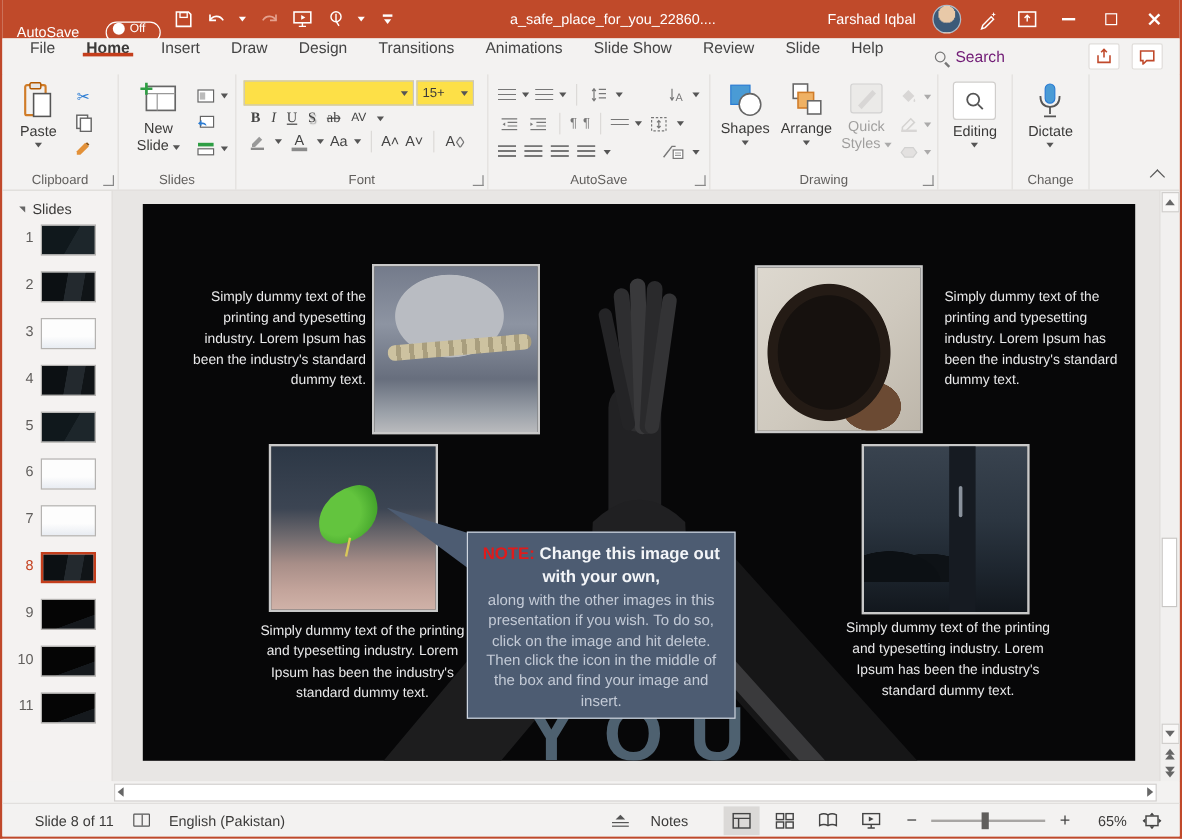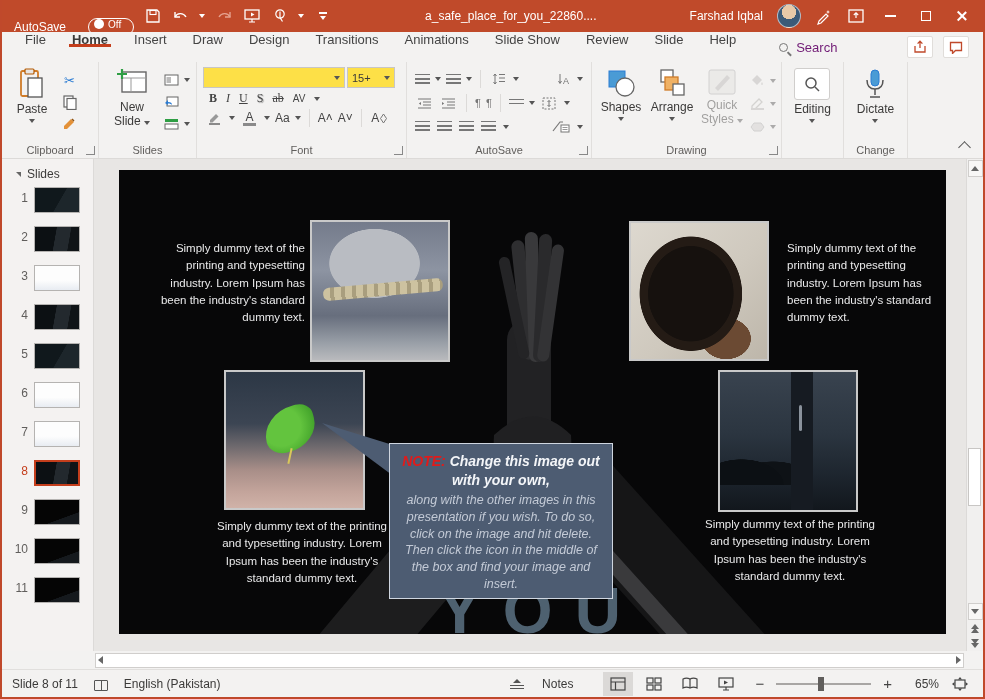--- a/index.html
+++ b/index.html
@@ -92,21 +92,21 @@
   .leafshape { position:absolute; left:28%; top:26%; width:52px; height:44px; background:radial-gradient(circle at 35% 40%, #63c43e 0 45%, #2f8f1f 100%); border-radius:70% 30% 65% 35%; transform:rotate(-15deg); }
   .leafstem { position:absolute; left:46%; top:56%; width:2px; height:16px; background:#d9c75a; transform:rotate(12deg); }
   .ph-window { left:599px; top:200px; width:140px; height:142px; background:linear-gradient(180deg,#39434f 0,#2b3540 45%,#1d252e 75%,#12171d 100%); }
   .winframe { position:absolute; left:52%; top:0; width:22px; height:100%; background:#161b22; }
   .winhandle { position:absolute; left:58%; top:24%; width:3px; height:26px; background:#8a929c; border-radius:2px; }
   .wintrees { position:absolute; left:0; bottom:18%; width:52%; height:22%; background:radial-gradient(ellipse at 30% 100%, #0c1014 0 60%, transparent 61%), radial-gradient(ellipse at 75% 100%, #0e1216 0 55%, transparent 56%); }
 
   .lorem { position:absolute; color:#e9e9ea; font-size:11.5px; line-height:1.5; }
   .big-you { position:absolute; left:16px; right:0; bottom:-14px; text-align:center; font-size:64px; font-weight:bold; color:#4e6170; letter-spacing:22px; }
 
-  .callout { position:absolute; left:270px; top:273px; width:224px; height:156px; background:#4d5c72; border:1px solid #cfd6e0; padding:8px 6px; text-align:center; font-size:12.5px; line-height:1.35;font-style:italic; }
+  .callout { position:absolute; left:270px; top:273px; width:224px; height:156px; background:#4d5c72; border:1px solid #cfd6e0; padding:8px 6px; text-align:center; font-size:12.5px; line-height:1.35; }
   .callout .n-label { color:#e01b1b; font-weight:bold; font-size:14px; }
   .callout .n-bold { color:#f3f5f8; font-weight:bold; font-size:14px; }
   .callout .n-body { color:#c3cad6; display:block; margin-top:2px; }
   .callout-tail { position:absolute; left:203px; top:253px; width:70px; height:52px; background:#4d5c72; clip-path:polygon(0 0, 100% 42%, 100% 100%); }
 
   
   .hands { position:absolute; left:0; top:0; width:100%; height:100%; }
 
   
   .vscroll { width:17px; background:#f1f0ef; border-left:1px solid #dcdad8; display:flex; flex-direction:column; align-items:center; flex:0 0 auto; }
@@ -117,21 +117,21 @@
   .tri-r  { width:0;height:0;border-top:4px solid transparent;border-bottom:4px solid transparent;border-left:5px solid #666; }
   .sc-track { flex:1; width:100%; position:relative; }
   .sc-thumb { position:absolute; left:1px; width:13px; height:58px; top:270px; background:#fff; border:1px solid #c8c6c4; cursor:grab; }
   .dbl { display:flex; flex-direction:column; gap:1px; align-items:center; cursor:pointer; padding:3px 0; }
 
   .hscroll { height:18px; background:#f3f2f1; display:flex; align-items:center; flex:0 0 auto; }
   .h-track { flex:1; height:15px; background:#fff; border:1px solid #d0cecc; margin-right:2px; display:flex; align-items:center; justify-content:space-between; padding:0 2px; }
 
   
   .statusbar { height:28px; background:#f3f2f1; border-top:1px solid #e1dfdd; display:flex; align-items:center; font-size:12px; color:#3b3a39; flex:0 0 auto; }
-  .st-left { display:flex; align-items:flex-end; gap:16px; padding-left:10px; }
+  .st-left { display:flex; align-items:center; gap:16px; padding-left:27px; }
   .st-right { margin-left:auto; display:flex; align-items:center; gap:6px; padding-right:8px; }
   .viewbtn { width:30px; height:24px; display:flex; align-items:center; justify-content:center; cursor:pointer; }
   .viewbtn.active { background:#dbd9d7; }
   .zoomtrack { width:95px; height:2px; background:#a8a6a4; position:relative; margin:0 6px; }
   .zoomthumb { position:absolute; left:42px; top:-6px; width:6px; height:14px; background:#605e5c; cursor:grab; }
   .booki { width:14px; height:11px; border:1.2px solid #555; border-radius:1px; position:relative; }
   .booki::before { content:""; position:absolute; left:50%; top:0; width:1px; height:100%; background:#555; }
   .notesi { width:14px; height:10px; display:flex; flex-direction:column; gap:2px; justify-content:flex-end; }
   .notesi i { height:1.5px; background:#555; display:block; }
 </style>

